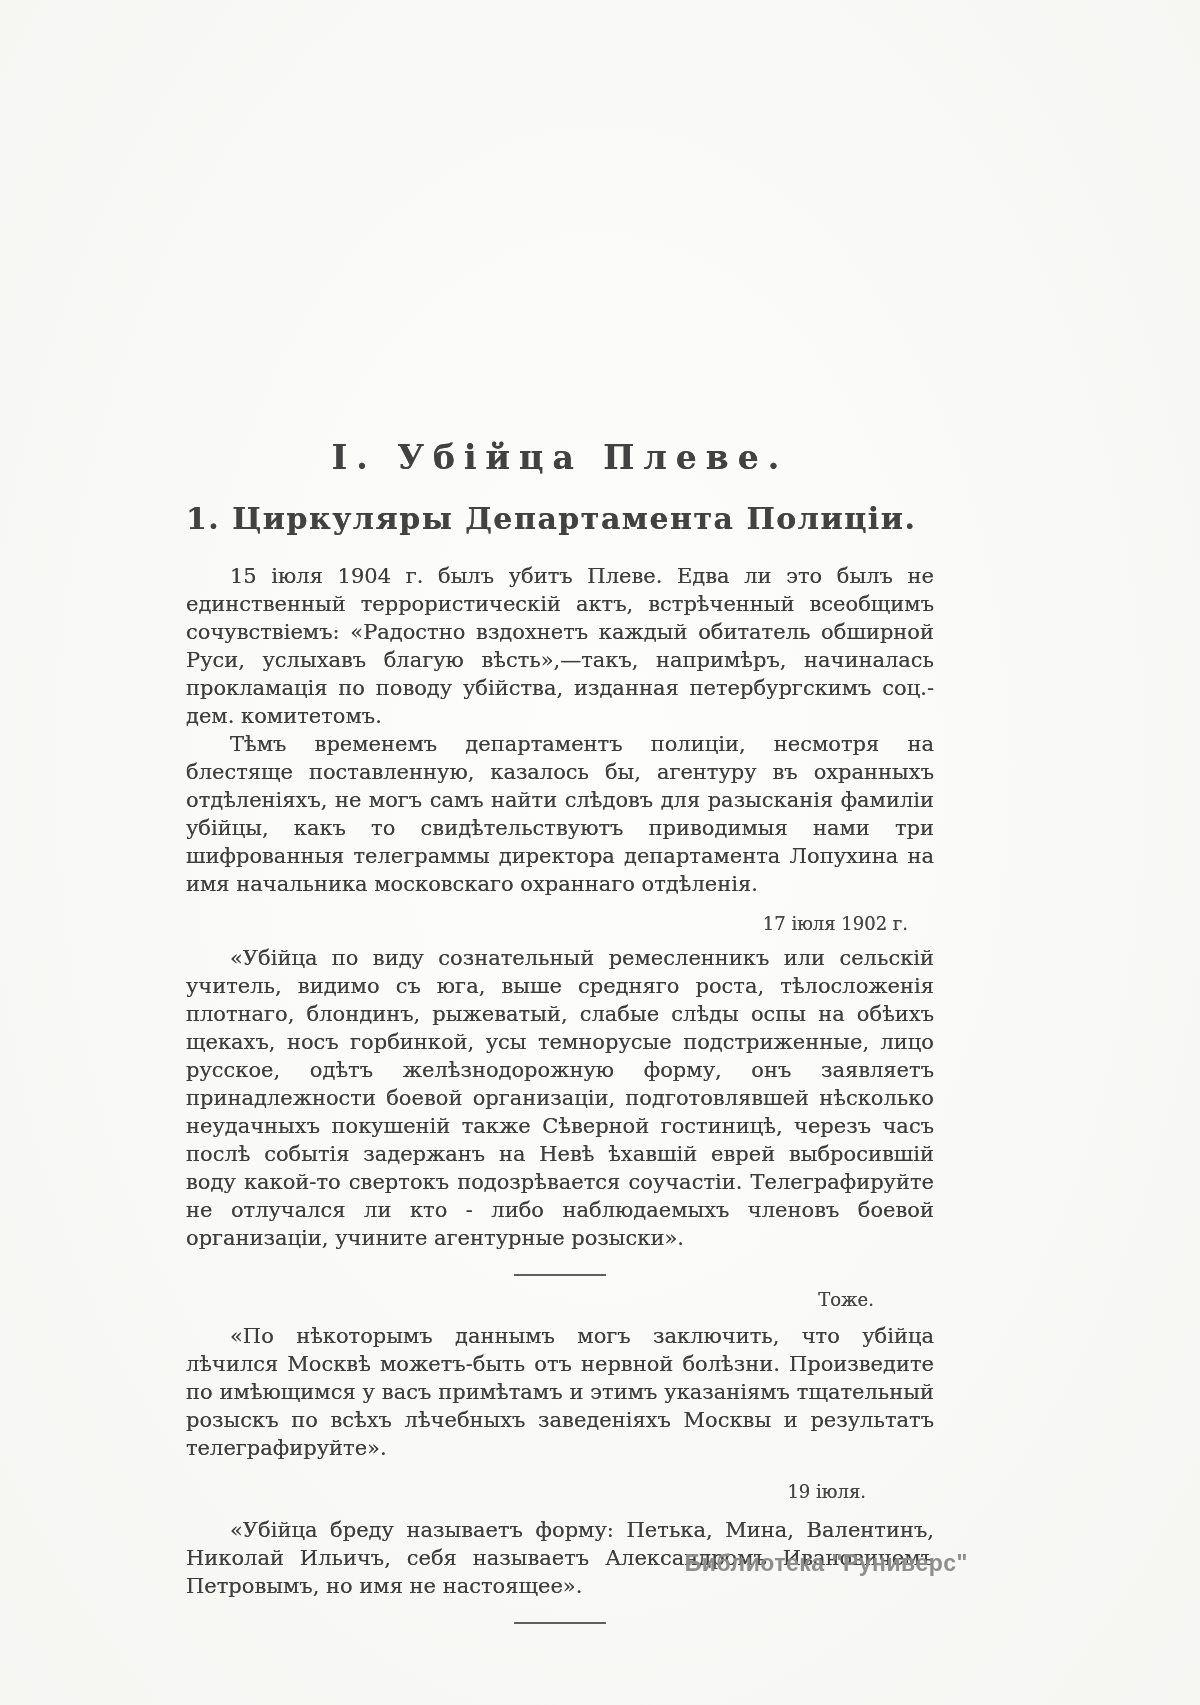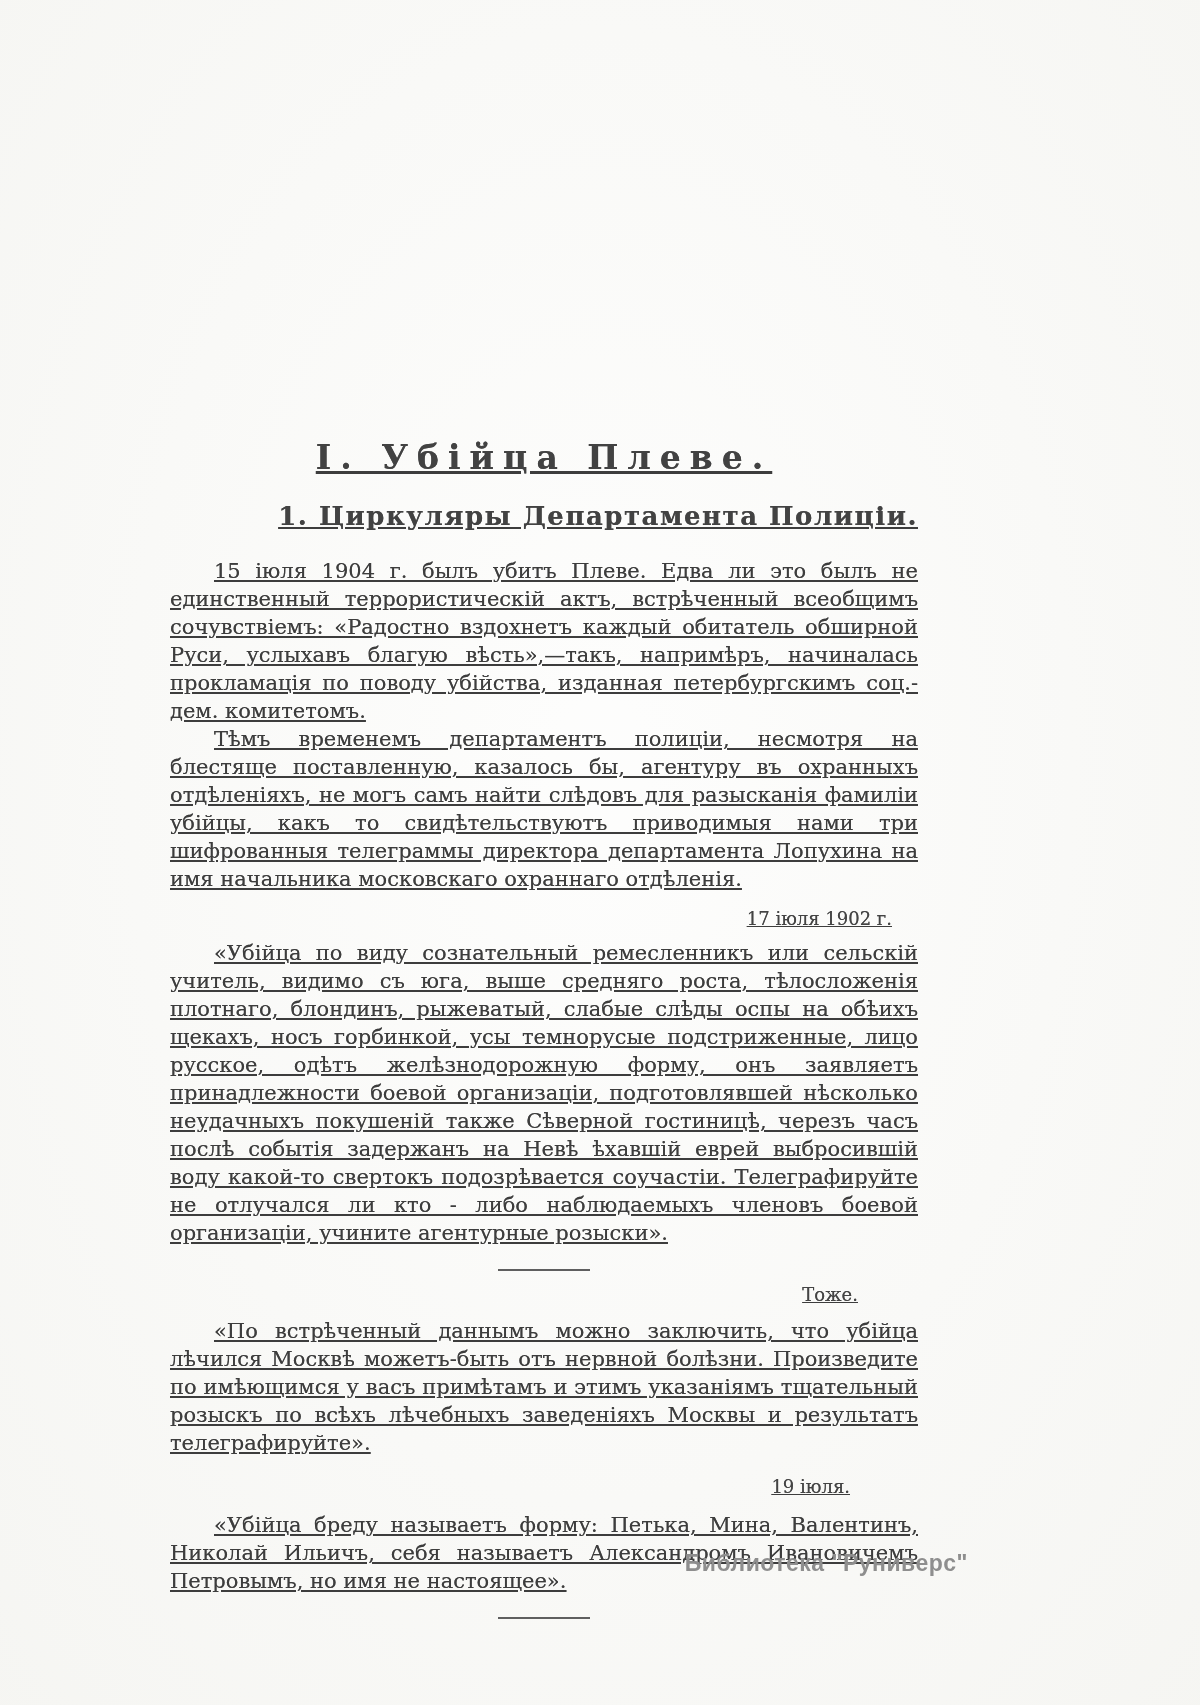--- a/index.html
+++ b/index.html
@@ -12,39 +12,38 @@
     width: 1200px;
     height: 1705px;
     background: #fbfbf9;
     background-image: radial-gradient(ellipse at 50% 45%, rgba(255,255,255,0.6) 0%, rgba(240,240,236,0.5) 100%);
     overflow: hidden;
     font-family: "DejaVu Serif", "Liberation Serif", serif;
     color: #3d3d3d;
   }
   .content {
     position: absolute;
-    left: 170px;
+    left: 186px;
     top: 438px;
     width: 748px;
     text-shadow: 0 0 0.6px rgba(70,70,70,0.75);
-    text-decoration: underline;
   }
   .title {
     margin: 0;
     text-align: center;
     font-size: 33px;
     font-weight: 700;
     letter-spacing: 9px;
     color: #424242;
     white-space: nowrap;
   }
   .subtitle {
     margin: 24px 0 26px 0;
-    text-align: right;
-    font-size: 26px;
+    text-align: left;
+    font-size: 30px;
     font-weight: 700;
     letter-spacing: 1.5px;
     color: #424242;
   }
   p.body-par {
     margin: 0;
     font-size: 21px;
     line-height: 28px;
     text-align: justify;
     text-indent: 44px;
@@ -98,21 +97,21 @@
     <p class="body-par">Тѣмъ временемъ департаментъ полиціи, несмотря на блестяще поставленную, казалось бы, агентуру въ охранныхъ отдѣленіяхъ, не могъ самъ найти слѣдовъ для разысканія фамиліи убійцы, какъ то свидѣтельствуютъ приводимыя нами три шифрованныя телеграммы директора департамента Лопухина на имя начальника московскаго охраннаго отдѣленія.</p>
 
     <div class="dateline">17 іюля 1902 г.</div>
 
     <p class="body-par">«Убійца по виду сознательный ремесленникъ или сельскій учитель, видимо съ юга, выше средняго роста, тѣлосложенія плотнаго, блондинъ, рыжеватый, слабые слѣды оспы на обѣихъ щекахъ, носъ горбинкой, усы темнорусые подстриженные, лицо русское, одѣтъ желѣзнодорожную форму, онъ заявляетъ принадлежности боевой организаціи, подготовлявшей нѣсколько неудачныхъ покушеній также Сѣверной гостиницѣ, черезъ часъ послѣ событія задержанъ на Невѣ ѣхавшій еврей выбросившій воду какой-то свертокъ подозрѣвается соучастіи. Телеграфируйте не отлучался ли кто - либо наблюдаемыхъ членовъ боевой организаціи, учините агентурные розыски».</p>
 
     <div class="divider"></div>
 
     <div class="dateline tozhe">Тоже.</div>
 
-    <p class="body-par">«По встрѣченный даннымъ можно заключить, что убійца лѣчился Москвѣ можетъ-быть отъ нервной болѣзни. Произведите по имѣющимся у васъ примѣтамъ и этимъ указаніямъ тщательный розыскъ по всѣхъ лѣчебныхъ заведеніяхъ Москвы и результатъ телеграфируйте».</p>
+    <p class="body-par">«По нѣкоторымъ даннымъ могъ заключить, что убійца лѣчился Москвѣ можетъ-быть отъ нервной болѣзни. Произведите по имѣющимся у васъ примѣтамъ и этимъ указаніямъ тщательный розыскъ по всѣхъ лѣчебныхъ заведеніяхъ Москвы и результатъ телеграфируйте».</p>
 
     <div class="dateline d18">19 іюля.</div>
 
     <p class="body-par">«Убійца бреду называетъ форму: Петька, Мина, Валентинъ, Николай Ильичъ, себя называетъ Александромъ Ивановичемъ Петровымъ, но имя не настоящее».</p>
 
     <div class="divider"></div>
 
   </div>
 
   <div class="watermark">Библиотека "Руниверс"</div>

